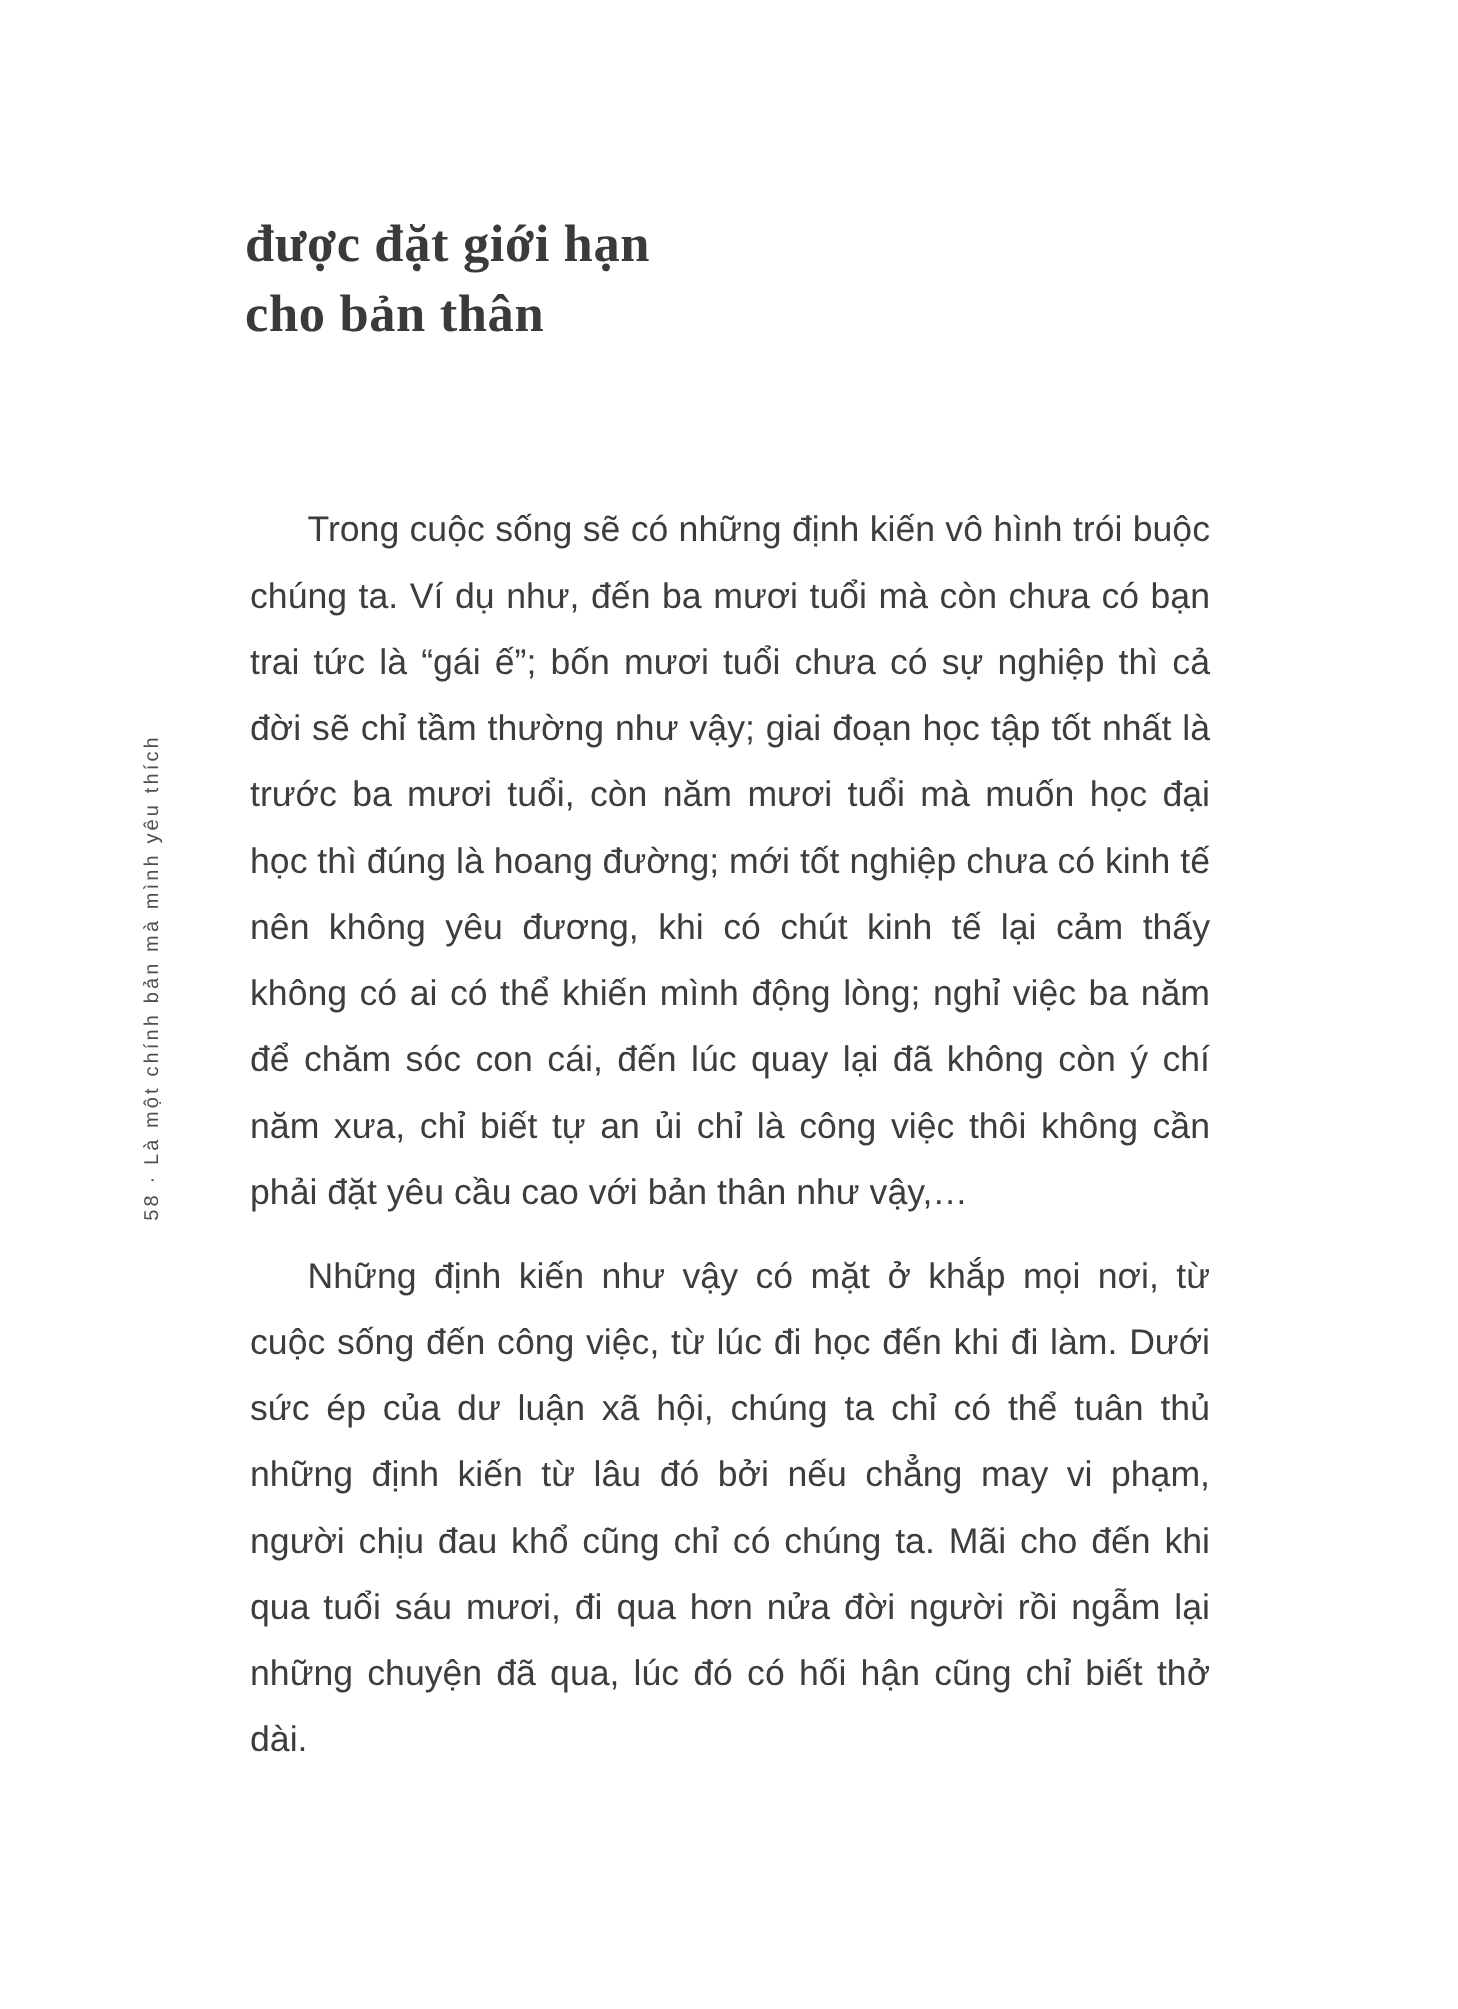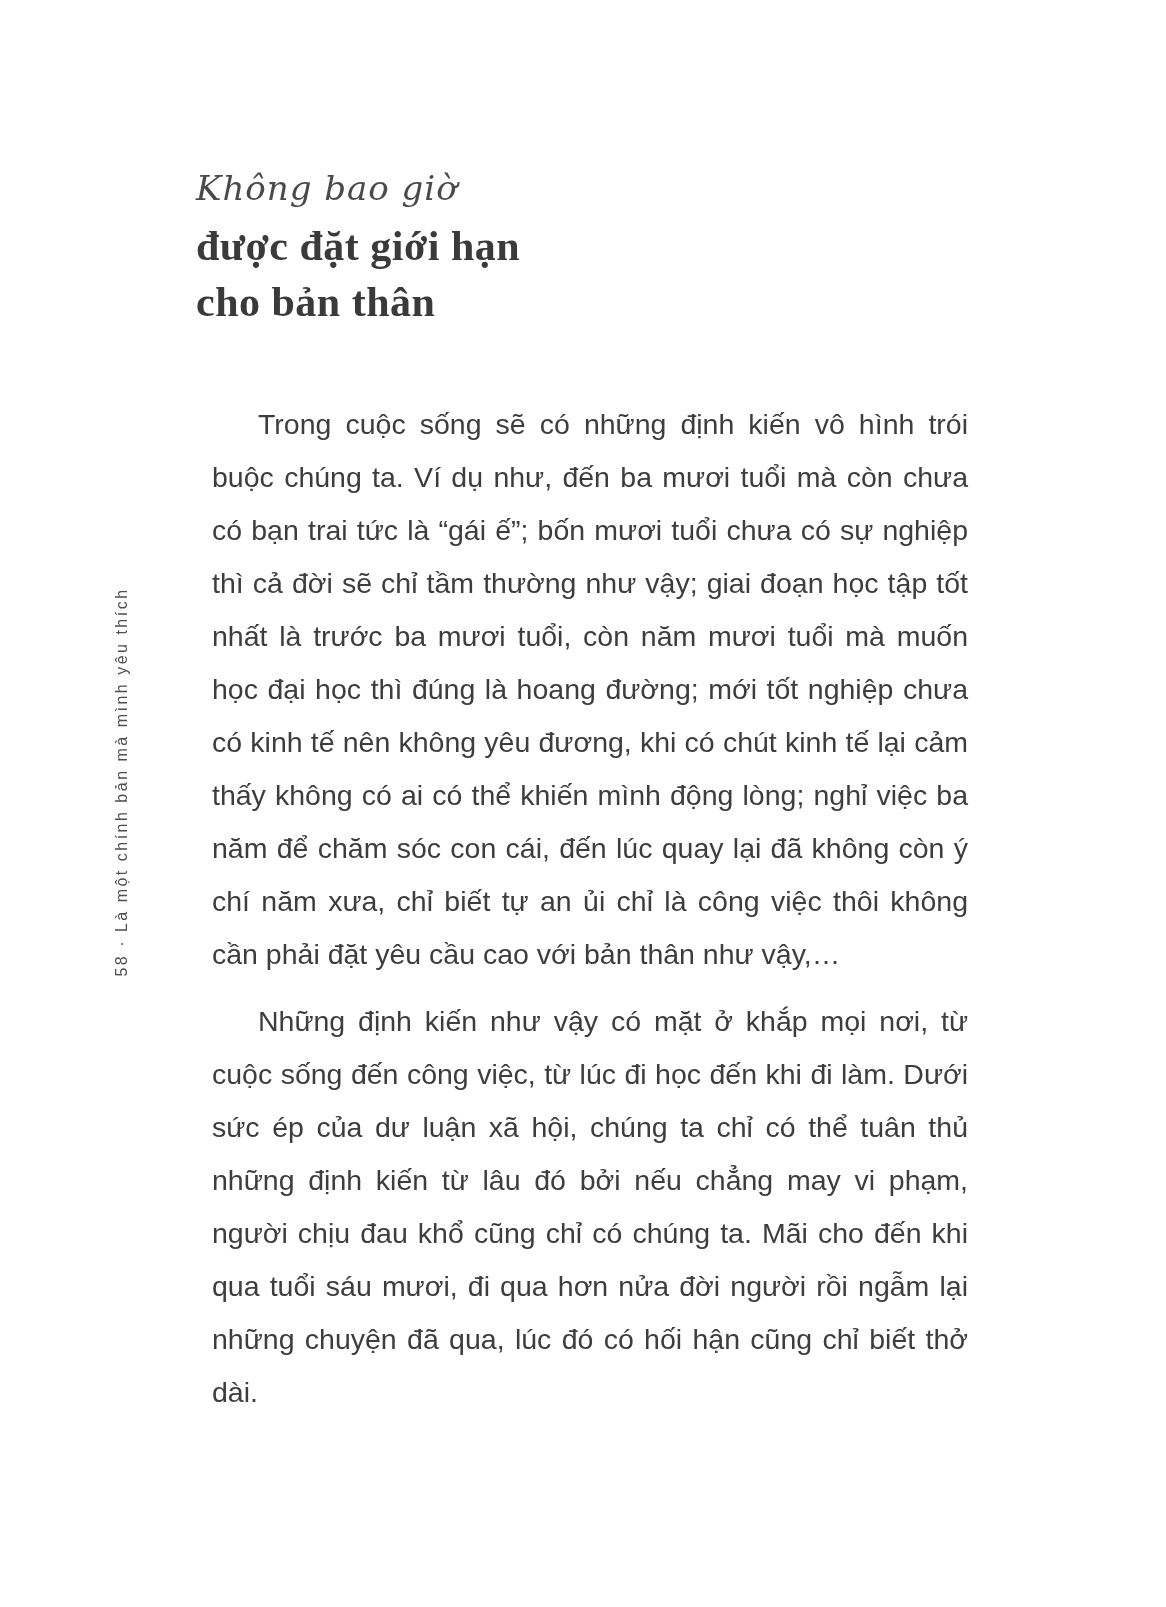--- a/index.html
+++ b/index.html
@@ -66,35 +66,34 @@
   }
 
   
   .body-text {
     position: absolute;
     left: 196px;
     top: 398px;
     width: 772px;
   }
   .body-text p {
-    margin: 0 0 14px 16px;
+    margin: 0 0 14px 4px;
     font-size: 28.5px;
     line-height: 53px;
     text-align: justify;
     text-indent: 46px;
     color: #3d3d3d;
   }
 </style>
 </head>
 <body>
 
 <div class="page">
 
   <div class="title-block">
-    <div class="title-script">Không bao giờ</div>
     <div class="title-bold">được đặt giới hạn
 cho bản thân</div>
   </div>
 
   <div class="side-text-wrap">
     <div class="side-text">58 · Là một chính bản mà mình yêu thích</div>
   </div>
 
   <div class="body-text">
     <p>Trong cuộc sống sẽ có những định kiến vô hình trói buộc chúng ta. Ví dụ như, đến ba mươi tuổi mà còn chưa có bạn trai tức là “gái ế”; bốn mươi tuổi chưa có sự nghiệp thì cả đời sẽ chỉ tầm thường như vậy; giai đoạn học tập tốt nhất là trước ba mươi tuổi, còn năm mươi tuổi mà muốn học đại học thì đúng là hoang đường; mới tốt nghiệp chưa có kinh tế nên không yêu đương, khi có chút kinh tế lại cảm thấy không có ai có thể khiến mình động lòng; nghỉ việc ba năm để chăm sóc con cái, đến lúc quay lại đã không còn ý chí năm xưa, chỉ biết tự an ủi chỉ là công việc thôi không cần phải đặt yêu cầu cao với bản thân như vậy,…</p>

